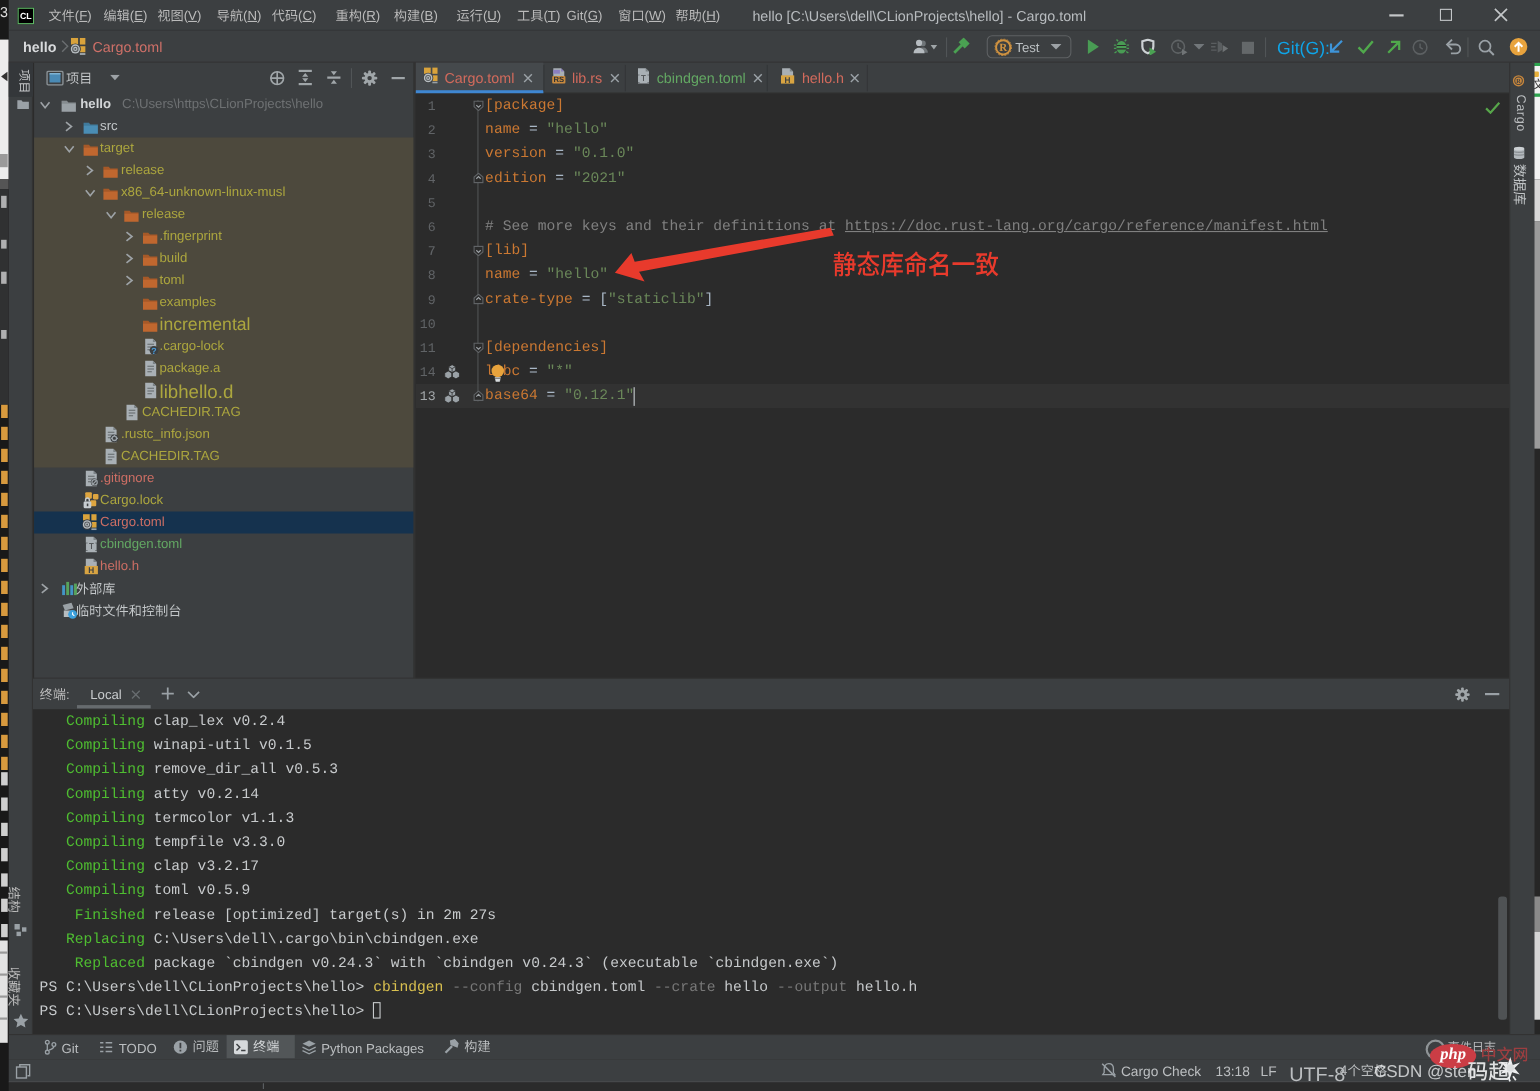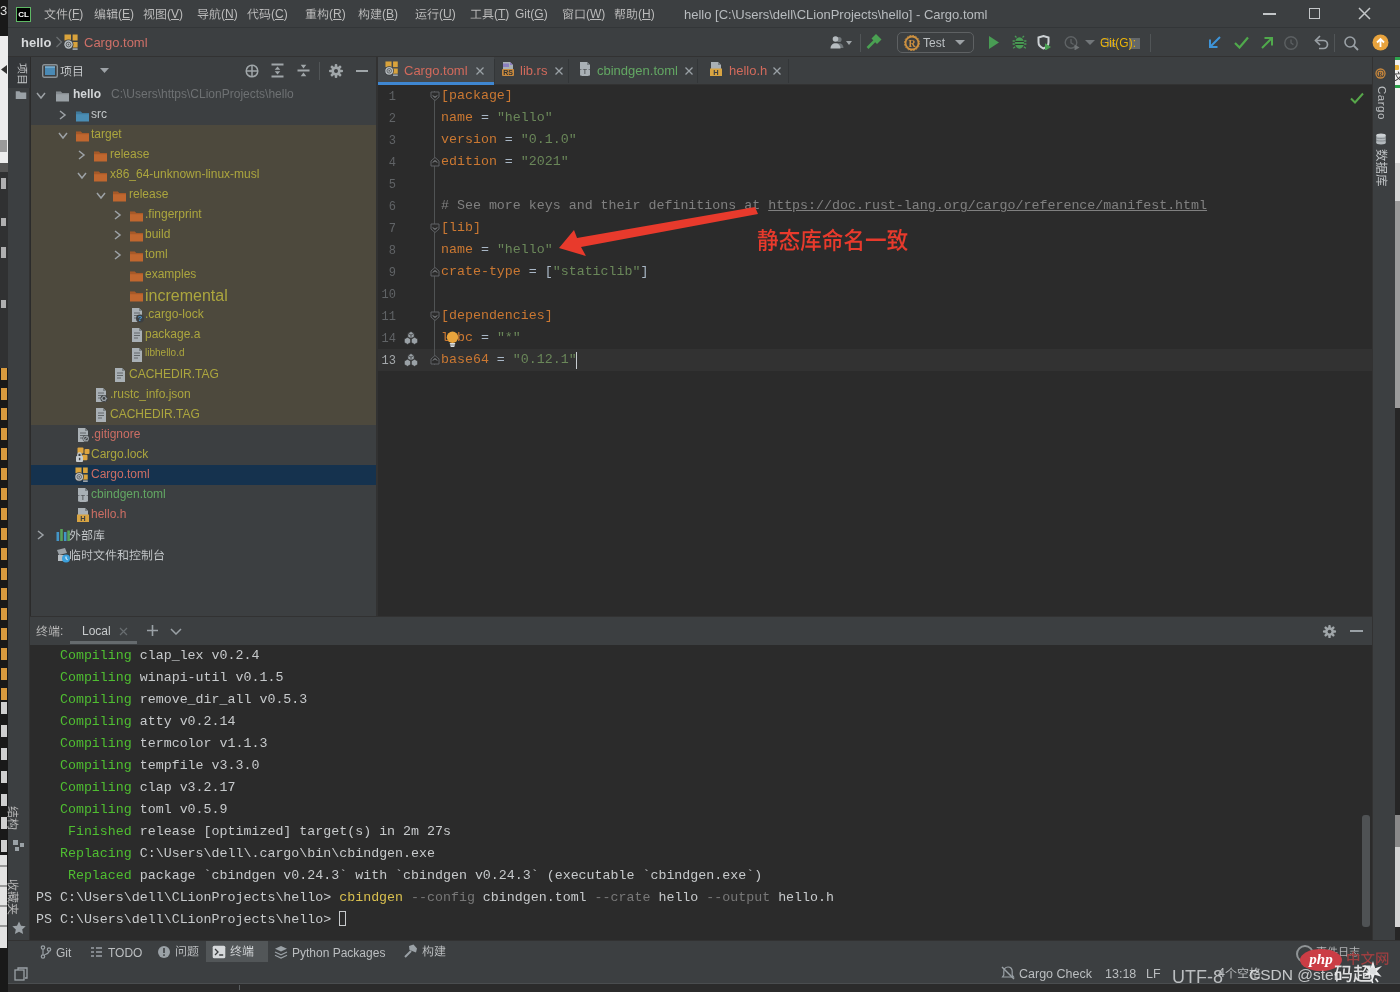--- a/index.html
+++ b/index.html
@@ -222,21 +222,21 @@
 <svg class="abs" style="left:1085px;top:40px" width="10" height="6">
     <path d="M0 0l5 5 5-5z" fill="#72777a"></path>
   </svg>
 <svg class="abs" style="left:1100px;top:35px" width="17" height="15" viewBox="0 0 17 15">
 <path d="M1 4.5h5M1 7.5h4M1 10.5h5" stroke="#5a5e60" stroke-width="1.2"></path>
 <path d="M7 2v11l4-2.5v-6z" fill="#5a5e60"></path>
     <path d="M11.5 6l5 3.2-5 3.2z" fill="#6e7274"></path>
   </svg>
 <div class="abs" style="left:1129px;top:38px;width:11px;height:11px;background:#64686a"></div>
 <div class="abs" style="left:1150px;top:34px;width:1px;height:18px;background:#515557"></div>
-<div class="abs" style="left:1100px;top:36px;font-size:12px;color:#eab308">Git(G):</div>
+<div class="abs" style="left:1161px;top:36px;font-size:16px;color:#0ea5e9">Git(G):</div>
 <svg class="abs" style="left:1207px;top:35px" width="15" height="15">
     <path d="M13 2L4 11M3 4.5V12h7.5" stroke="#3e94d8" stroke-width="2" fill="none"></path>
   </svg>
 <svg class="abs" style="left:1234px;top:36px" width="15" height="13">
     <path d="M1 7l4.5 4.5L14 1.5" stroke="#50a94c" stroke-width="2.2" fill="none"></path>
   </svg>
 <svg class="abs" style="left:1260px;top:35px" width="15" height="15">
     <path d="M2 13L11 4M12 10.5V3H4.5" stroke="#50a94c" stroke-width="2" fill="none"></path>
   </svg>
 <svg class="abs" style="left:1283px;top:35px" width="16" height="16" viewBox="0 0 16 16">
@@ -421,21 +421,21 @@
     <path d="M3 1h7l3 3v11H3z" fill="#a9b0b5"></path>
     <path d="M10 1l3 3h-3z" fill="#7a8185"></path>
     <path d="M5 6h6M5 8.5h6M5 11h4" stroke="#62676a" stroke-width="1"></path>
   </svg>
 <div class="abs" style="left:145px;top:327px;font-size:12px;color:#aca63e">package.a</div>
 <svg class="abs" style="left:129px;top:347px" width="16" height="16" viewBox="0 0 16 16">
     <path d="M3 1h7l3 3v11H3z" fill="#a9b0b5"></path>
     <path d="M10 1l3 3h-3z" fill="#7a8185"></path>
     <path d="M5 6h6M5 8.5h6M5 11h4" stroke="#62676a" stroke-width="1"></path>
   </svg>
-<div class="abs" style="left:145px;top:347px;font-size:10px;color:#aca63e">libhello.d</div>
+<div class="abs" style="left:145px;top:347px;font-size:17px;color:#aca63e">libhello.d</div>
 <svg class="abs" style="left:112px;top:367px" width="16" height="16" viewBox="0 0 16 16">
     <path d="M3 1h7l3 3v11H3z" fill="#a9b0b5"></path>
     <path d="M10 1l3 3h-3z" fill="#7a8185"></path>
     <path d="M5 6h6M5 8.5h6M5 11h4" stroke="#62676a" stroke-width="1"></path>
   </svg>
 <div class="abs" style="left:129px;top:367px;font-size:12px;color:#aca63e">CACHEDIR.TAG</div>
 <svg class="abs" style="left:93px;top:387px" width="16" height="16" viewBox="0 0 16 16">
     <path d="M3 1h7l3 3v11H3z" fill="#a9b0b5"></path>
     <path d="M10 1l3 3h-3z" fill="#7a8185"></path>
     <path d="M5 6h6M5 8.5h6M5 11h4" stroke="#62676a" stroke-width="1"></path>

